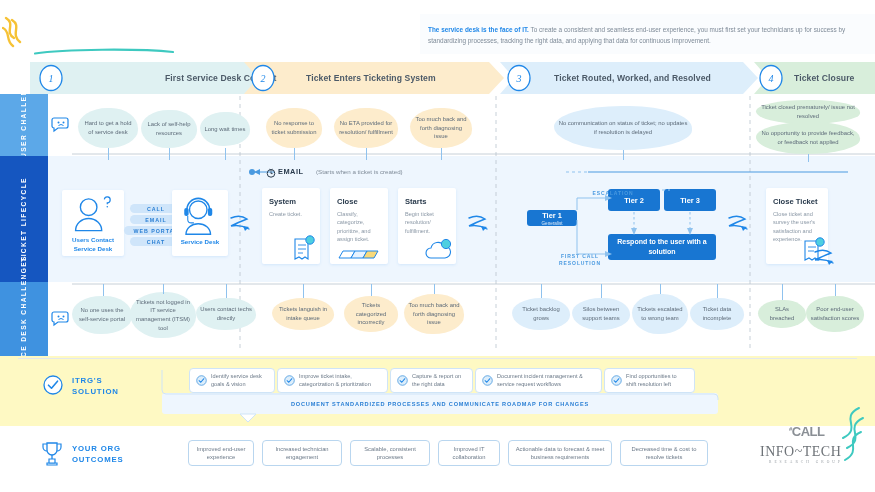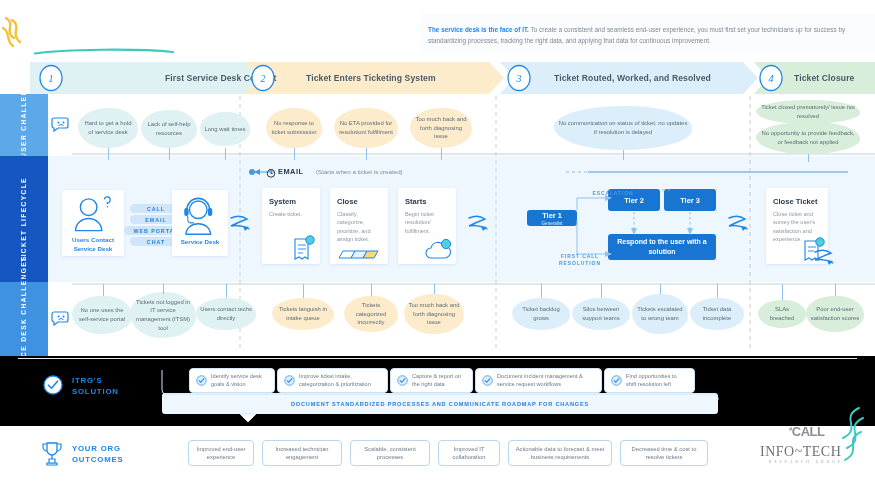--- a/index.html
+++ b/index.html
@@ -108,21 +108,21 @@
   .tier .ts { font-size: 4.6px; opacity: 0.85; margin-top: 1px; }
   .flowlabel {
     position: absolute; font-size: 5px; font-weight: bold;
     color: #4a9ae0; letter-spacing: 0.9px; text-align: center; line-height: 1.4;
   }
   .time-bar { position: absolute; left: 248px; top: 166px; width: 600px; height: 12px; }
   .time-txt { position: absolute; left: 278px; top: 167px; font-size: 7.4px; font-weight: bold; color: #2a3b4d; letter-spacing: 0.5px; }
   .time-sub { position: absolute; left: 316px; top: 168px; font-size: 6.2px; color: #7f8b98; }
 
   
-  .row-sol { position: absolute; left: 0; top: 356px; width: 875px; height: 70px; background: #000000; }
+  .row-sol { position: absolute; left: 0; top: 356px; width: 875px; height: 70px; background: #fef9c3; }
   .sec-label { position: absolute; font-size: 7.8px; font-weight: bold; color: #1f87e8; letter-spacing: 0.8px; line-height: 1.35; }
   .sol-chip {
     position: absolute; height: 25px; background: #ffffff;
     border: 1px solid #cfe4f7; border-radius: 4px;
     display: flex; align-items: center; gap: 4px; padding: 0 6px;
   }
   .sol-chip .txt { font-size: 5.6px; line-height: 1.4; color: #6c7a89; }
   .sol-banner {
     position: absolute; left: 162px; top: 393px; width: 556px; height: 21px;
     background: #eef6fe; border-radius: 3px;

